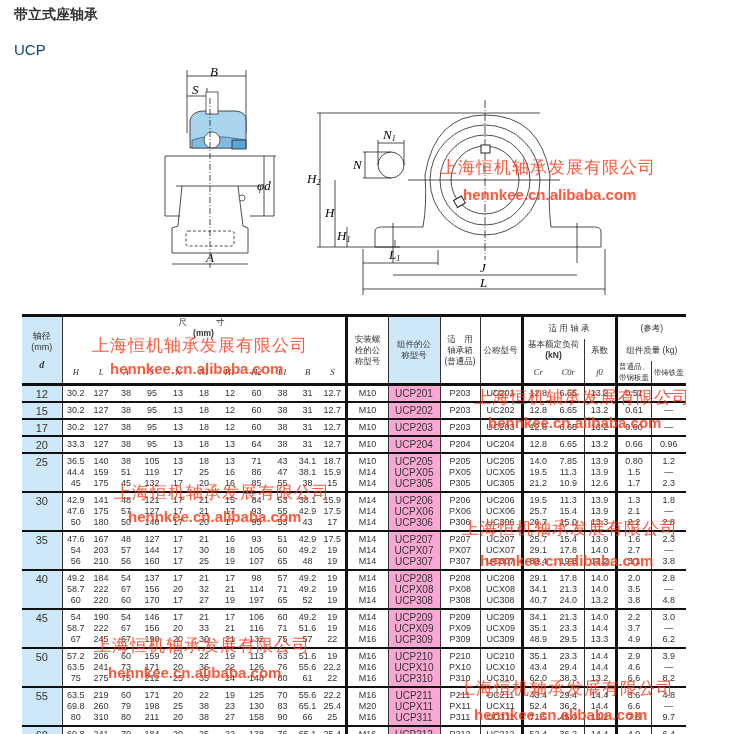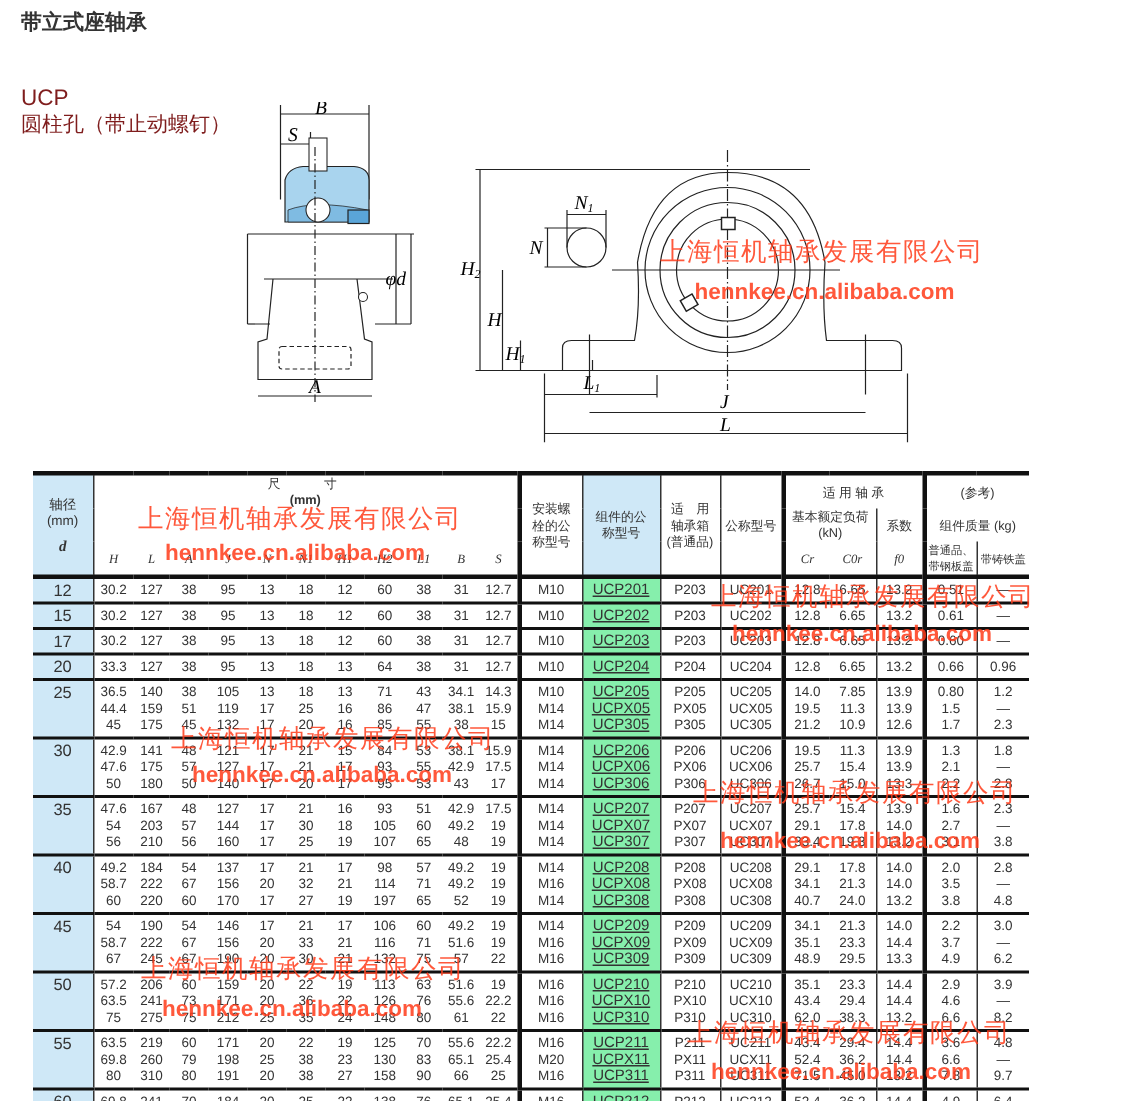--- a/index.html
+++ b/index.html
@@ -1,49 +1,48 @@
 <!DOCTYPE html>
 <html><head>
 <meta charset="utf-8">
 <style>
   * { box-sizing: border-box; margin: 0; padding: 0; }
   body { width: 750px; height: 734px; background: #fff; position: relative; overflow: hidden;
          font-family: "Liberation Sans", "DejaVu Sans", sans-serif; color: #222; }
   .page-title { position: absolute; left: 14px; top: 6px; font-size: 14px; font-weight: bold; color: #333; }
-  .series { position: absolute; left: 14px; top: 58px; font-size: 14px; line-height: 16px; color: #7f1d1d; }
+  .series { position: absolute; left: 14px; top: 42px; font-size: 14px; line-height: 16px; color: #0c4a6e; }
   .series .code { font-size: 15px; }
   .series .bore { font-weight: bold; font-size: 15px; }
   .series .bore i { font-family: "Liberation Serif", serif; font-style: italic; font-size: 17px; }
   svg.diagram { position: absolute; }
   .dim { font-family: "Liberation Serif", serif; font-style: italic; font-size: 13px; }
   .wm { position: absolute; color: #ff3b1a; opacity: 0.85; pointer-events: none; white-space: nowrap; font-weight: bold; }
   .wm-cn { font-size: 17px; letter-spacing: 1px; font-weight: normal; }
   .wm-en { font-size: 15px; }
   table.spec { position: absolute; left: 22px; top: 314px; border-collapse: collapse; font-size: 9px; color: #333; }
   table.spec td, table.spec th { text-align: center; font-weight: normal; padding: 0; }
   table.spec thead th { vertical-align: middle; font-size: 8.5px; line-height: 11px; }
   .hd-blue { background: #cfe8f7; margin-left: 24px; }
   .thick-top { border-top: 3px solid #111; }
   .thick-bottom { border-bottom: 3px solid #111; }
   .vb { border-left: 1px solid #333; }
   .vb-thick { border-left: 3px solid #111; }
   .col-d { width: 40px; background: #cfe8f7; font-weight: bold; font-size: 11px; vertical-align: top; padding-top: 2px !important; }
   .it { font-family: "Liberation Serif", serif; font-style: italic; font-weight: bold; font-size: 10px; }
   .row-group td { border-top: 2px solid #111; }
   .cell-lines { line-height: 11px; padding: 2px 0 !important; }
-  .model { background: #86efac; font-weight: bold; font-size: 10px; text-decoration: underline; }
+  .model { background: #f9a8d4; font-weight: bold; font-size: 10px; }
 </style>
 </head>
 <body>
 
 <div class="page-title">带立式座轴承</div>
 
 <div class="series">
   <div class="code">UCP</div>
-  <div>圆柱孔（带止动螺钉）</div>
 </div>
 
 <svg class="diagram" style="left:150px;top:68px" width="135" height="200" viewBox="0 0 135 200">
   <g stroke="#222" stroke-width="0.8" fill="none">
     <line x1="37" y1="2" x2="37" y2="65"></line>
       <line x1="96" y1="2" x2="96" y2="65"></line>
     <line x1="37" y1="8" x2="96" y2="8"></line>
     <line x1="37" y1="28" x2="57" y2="28"></line>
       <line x1="57" y1="20" x2="57" y2="40"></line>
   </g>
@@ -156,21 +155,21 @@
       <th rowspan="3" class="vb hd-blue" style="padding:0 8px !important">组件的公称型号</th>
       <th rowspan="3" class="vb" style="padding:0 3px !important">适　用轴承箱(普通品)</th>
       <th rowspan="3" class="vb">公称型号</th>
       <th colspan="3" class="vb-thick">适 用 轴 承</th>
       <th colspan="2" class="vb-thick">(参考)</th>
     </tr>
     <tr>
       <th colspan="11" class="vb"></th>
       <th colspan="2" class="vb-thick">
         <div>基本额定负荷</div>
-        <div style="font-weight:normal">(kN)</div>
+        <div style="font-weight:bold">(kN)</div>
       </th>
       <th class="vb">系数</th>
       <th colspan="2" class="vb-thick">组件质量 (kg)</th>
     </tr>
     <tr class="thick-bottom" id="dim-head-row">
       <th class="it vb">H</th>
       <th class="it">L</th>
       <th class="it">A</th>
       <th class="it">J</th>
       <th class="it">N</th>
@@ -486,21 +485,21 @@
           <div>43</div>
           <div>47</div>
           <div>55</div>
         </td>
         <td class="cell-lines ">
           <div>34.1</div>
           <div>38.1</div>
           <div>38</div>
         </td>
         <td class="cell-lines ">
-          <div>14.3</div>
+          <div>18.7</div>
           <div>15.9</div>
           <div>15</div>
         </td>
         <td class="cell-lines vb-thick">
           <div>M10</div>
           <div>M14</div>
           <div>M14</div>
         </td>
         <td class="cell-lines vb model">
           <div>UCP205</div>
@@ -1071,21 +1070,21 @@
           <div>310</div>
         </td>
         <td class="cell-lines ">
           <div>60</div>
           <div>79</div>
           <div>80</div>
         </td>
         <td class="cell-lines ">
           <div>171</div>
           <div>198</div>
-          <div>191</div>
+          <div>211</div>
         </td>
         <td class="cell-lines ">
           <div>20</div>
           <div>25</div>
           <div>20</div>
         </td>
         <td class="cell-lines ">
           <div>22</div>
           <div>38</div>
           <div>38</div>

